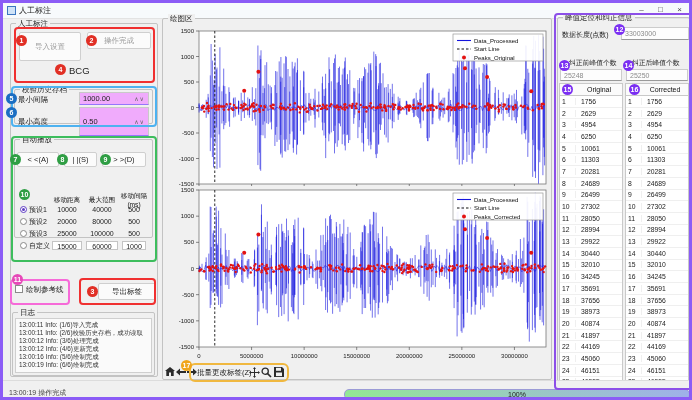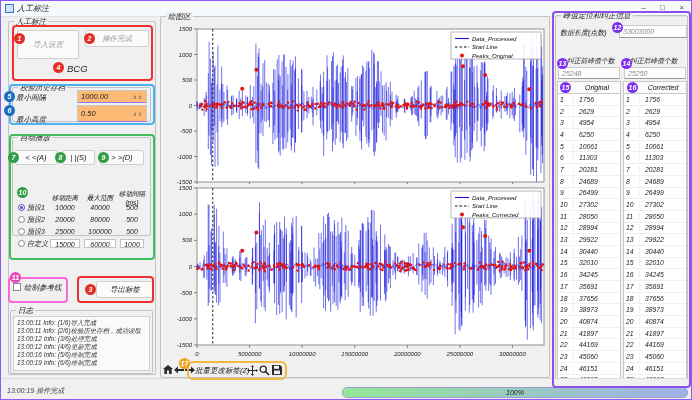--- a/index.html
+++ b/index.html
@@ -1,29 +1,29 @@
 <!DOCTYPE html>
 <html><head>
 <meta charset="utf-8">
 <style>
   html,body{margin:0;padding:0;background:#d6d6d6;}
-  .win{position:relative;width:692px;height:400px;background:#f0f0f0;border:1px solid #8b5cf6;
-       font-family:"Liberation Sans",sans-serif;font-size:8px;color:#1a1a1a;overflow:hidden;box-sizing:border-box;font-style:italic;}
+  .win{position:relative;width:692px;height:400px;background:#f0f0f0;border:3px solid #8b5cf6;
+       font-family:"Liberation Sans",sans-serif;font-size:8px;color:#1a1a1a;overflow:hidden;box-sizing:border-box;}
   .titlebar{position:absolute;left:0;top:0;width:100%;height:15px;background:#f7fafc;border-bottom:1px solid #e3e3e3;display:flex;align-items:center;}
   .title-icon{width:7px;height:7px;border:1px solid #3b76c0;background:#cfe3f7;margin:0 3px 0 4px;}
   .title-text{font-size:8px;color:#222;}
   .win-controls{margin-left:auto;display:flex;height:100%;}
   .win-btn{width:19px;height:14px;text-align:center;line-height:13px;font-size:8px;color:#444;}
   .grp{position:absolute;border:1px solid #c3c3c3;border-radius:2px;box-sizing:border-box;}
   .gt{position:absolute;top:-5px;left:5px;background:#f0f0f0;padding:0 2px;font-size:7.5px;line-height:9px;color:#222;white-space:nowrap;}
   .btn{position:absolute;background:#fbfbfb;border:1px solid #cfcfcf;border-radius:2px;text-align:center;box-sizing:border-box;
        display:flex;align-items:center;justify-content:center;font-size:7.5px;color:#222;}
   .btn.dis{color:#9a9a9a;}
   .lbl{position:absolute;white-space:nowrap;font-size:7.5px;color:#222;}
-  .field{position:absolute;background:#fdba74;border:1px solid #c9c9c9;border-bottom:1px solid #9775fa;box-sizing:border-box;
+  .field{position:absolute;background:#f0abfc;border:1px solid #c9c9c9;border-bottom:1px solid #9775fa;box-sizing:border-box;
          font-size:7.5px;color:#222;display:flex;align-items:center;padding:0 3px;}
   .field .spin{margin-left:auto;color:#666;font-size:6px;letter-spacing:1px;}
   .rofield{position:absolute;background:#fdfdfd;border:1px solid #cccccc;border-bottom:1px solid #9a9a9a;box-sizing:border-box;
          font-size:7px;color:#8b8b8b;display:flex;align-items:center;padding:0 3px;}
   .abox{position:absolute;border:2px solid;border-radius:4px;pointer-events:none;z-index:40;box-sizing:border-box;}
   .badge{position:absolute;width:11px;height:11px;border-radius:50%;color:#fff;font-size:7px;font-weight:bold;
          text-align:center;line-height:11px;z-index:50;}
   .bred{background:#e12f25;} .bblue{background:#1b6ec2;} .bgreen{background:#2f9e44;}
   .bpink{background:#e649b8;} .bpurple{background:#7b2ff2;} .borange{background:#f0a51c;}
   .radiorow{position:absolute;left:17px;width:128px;height:11px;display:grid;grid-template-columns:30px 34px 36px 28px;
@@ -77,21 +77,21 @@
 
   <div class="grp" style="left:11px;top:86px;width:139px;height:35px">
     <span class="gt">校验历史存档</span>
   </div>
   <div class="lbl" style="left:15px;top:92px">最小间隔</div>
   <div class="field" style="left:76px;top:89px;width:70px;height:13px">
     <span>1000.00</span>
     <span class="spin">∧∨</span>
   </div>
   <div class="lbl" style="left:15px;top:114px">最小高度</div>
-  <div class="field" style="left:76px;top:104px;width:70px;height:17px">
+  <div class="field" style="left:76px;top:104px;width:70px;height:29px">
     <span>0.50</span>
     <span class="spin">∧∨</span>
   </div>
 
   <div class="grp" style="left:11px;top:136px;width:139px;height:99px">
     <span class="gt">自动播放</span>
   </div>
   <div class="btn" style="left:14px;top:149px;width:42px;height:15px">&lt; &lt;(A)</div>
   <div class="btn" style="left:61px;top:149px;width:33px;height:15px">| |(S)</div>
   <div class="btn" style="left:99px;top:149px;width:44px;height:15px">&gt; &gt;(D)</div>

